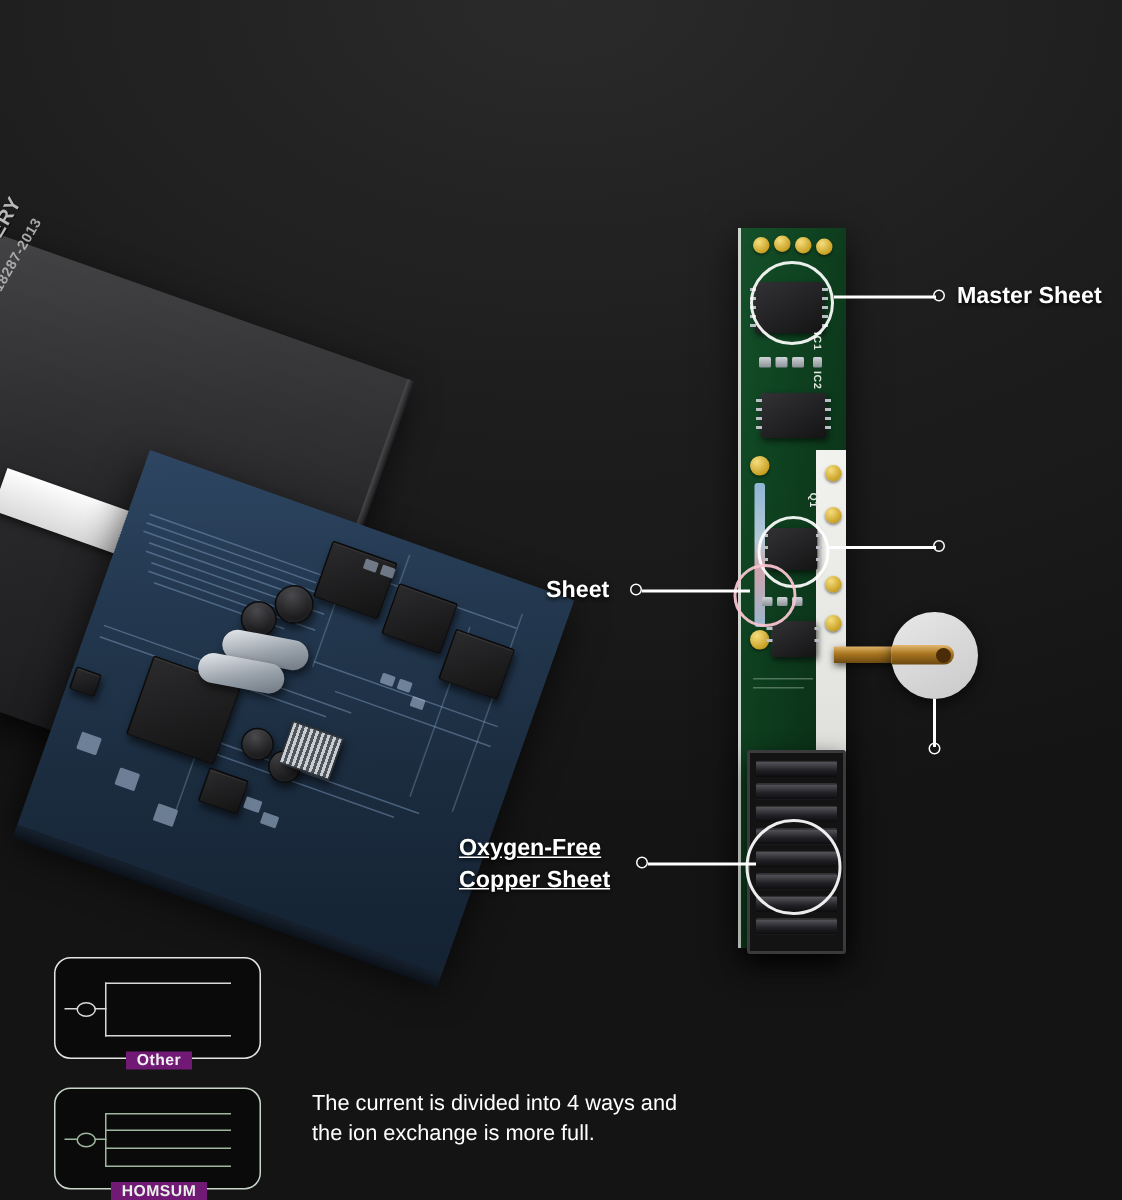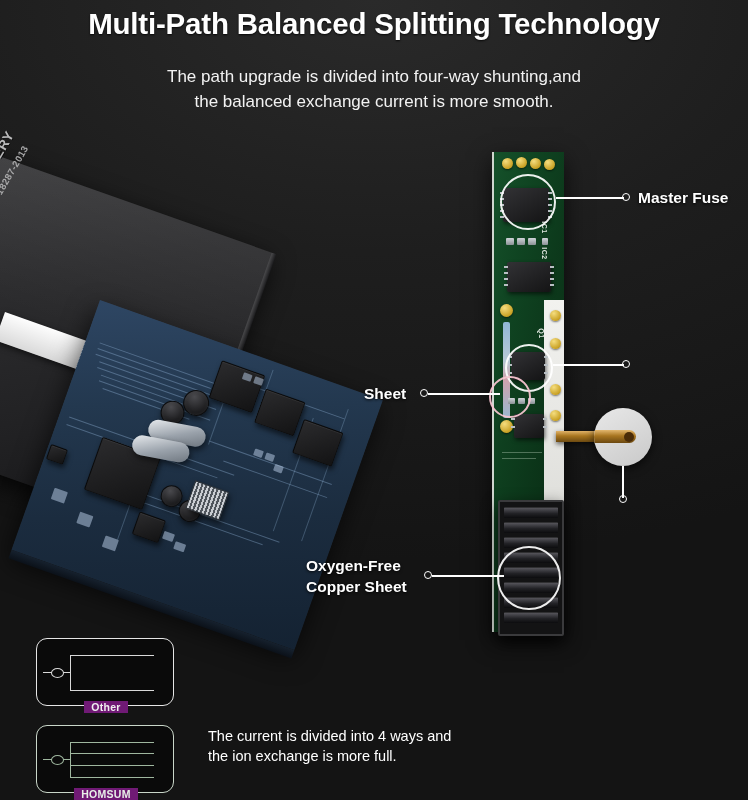--- a/index.html
+++ b/index.html
@@ -145,27 +145,20 @@
   .cmp-text{ position:absolute; color:#fff; font-size:14.5px; line-height:19.5px;
     font-weight:400; width:250px; }
   .br{ position:absolute; background:#d9d9d9; }
   .br.g{ background:#9fb79f; }
 </style>
 </head>
 <body>
 
 <div id="stage">
 
-  <div class="header">
-    <div class="title">Multi-Path Balanced Splitting Technology</div>
-    <div class="subtitle">
-      <div>The path upgrade is divided into four-way shunting,and</div>
-      <div>the balanced exchange current is more smooth.</div>
-    </div>
-  </div>
 
   <div class="battery">
     <div class="battery-gloss"></div>
   </div>
   <div class="batt-text">
     <div class="batt-line1">POLYMER BATTERY</div>
     <div class="batt-line2">Standards: GB/T18287-2013</div>
   </div>
   <div class="white-strip"></div>
 
@@ -313,38 +306,38 @@
     <div style="position:absolute;left:-6px;top:22px;width:48px;height:13px;
                 background:linear-gradient(180deg,#e3b76e,#a87520 45%,#6b4810);
                 border-radius:0 7px 7px 0;"></div>
     <div style="position:absolute;left:30px;top:24px;width:10px;height:10px;
                 border-radius:50%;background:#4a2c08;"></div>
   </div>
 
   <div class="lead" style="left:556px;top:197px;width:68px;"></div>
   <div class="dot" style="left:622px;top:193px;"></div>
   <div class="clabel" style="left:638px;top:187px;">
-    <div>Master Fuse</div>
+    <div>Master Sheet</div>
   </div>
 
   <div class="lead" style="left:553px;top:364px;width:71px;"></div>
   <div class="dot" style="left:622px;top:360px;"></div>
 
   <div class="lead" style="left:428px;top:393px;width:72px;"></div>
   <div class="dot" style="left:420px;top:389px;"></div>
   <div class="clabel" style="left:364px;top:383px;">
     <div>Sheet</div>
   </div>
 
   <div class="leadv" style="left:622px;top:466px;height:32px;"></div>
   <div class="dot" style="left:619px;top:495px;"></div>
 
   <div class="lead" style="left:432px;top:575px;width:72px;"></div>
   <div class="dot" style="left:424px;top:571px;"></div>
-  <div class="clabel" style="left:306px;top:555px;width:112px;text-align:left;">
+  <div class="clabel" style="left:306px;top:555px;width:112px;text-align:left;text-decoration:underline;">
     <div>Oxygen-Free</div>
     <div>Copper Sheet</div>
   </div>
 
   <div class="cmp-row" style="left:36px;top:638px;width:690px;height:78px;">
     <div class="cmp-box">
 
       <div style="position:absolute;left:14px;top:29px;width:13px;height:10px;
                   border:1.4px solid #d9d9d9;border-radius:50%;"></div>
       <div class="br" style="left:6px;top:33px;width:9px;height:1.4px;"></div>

